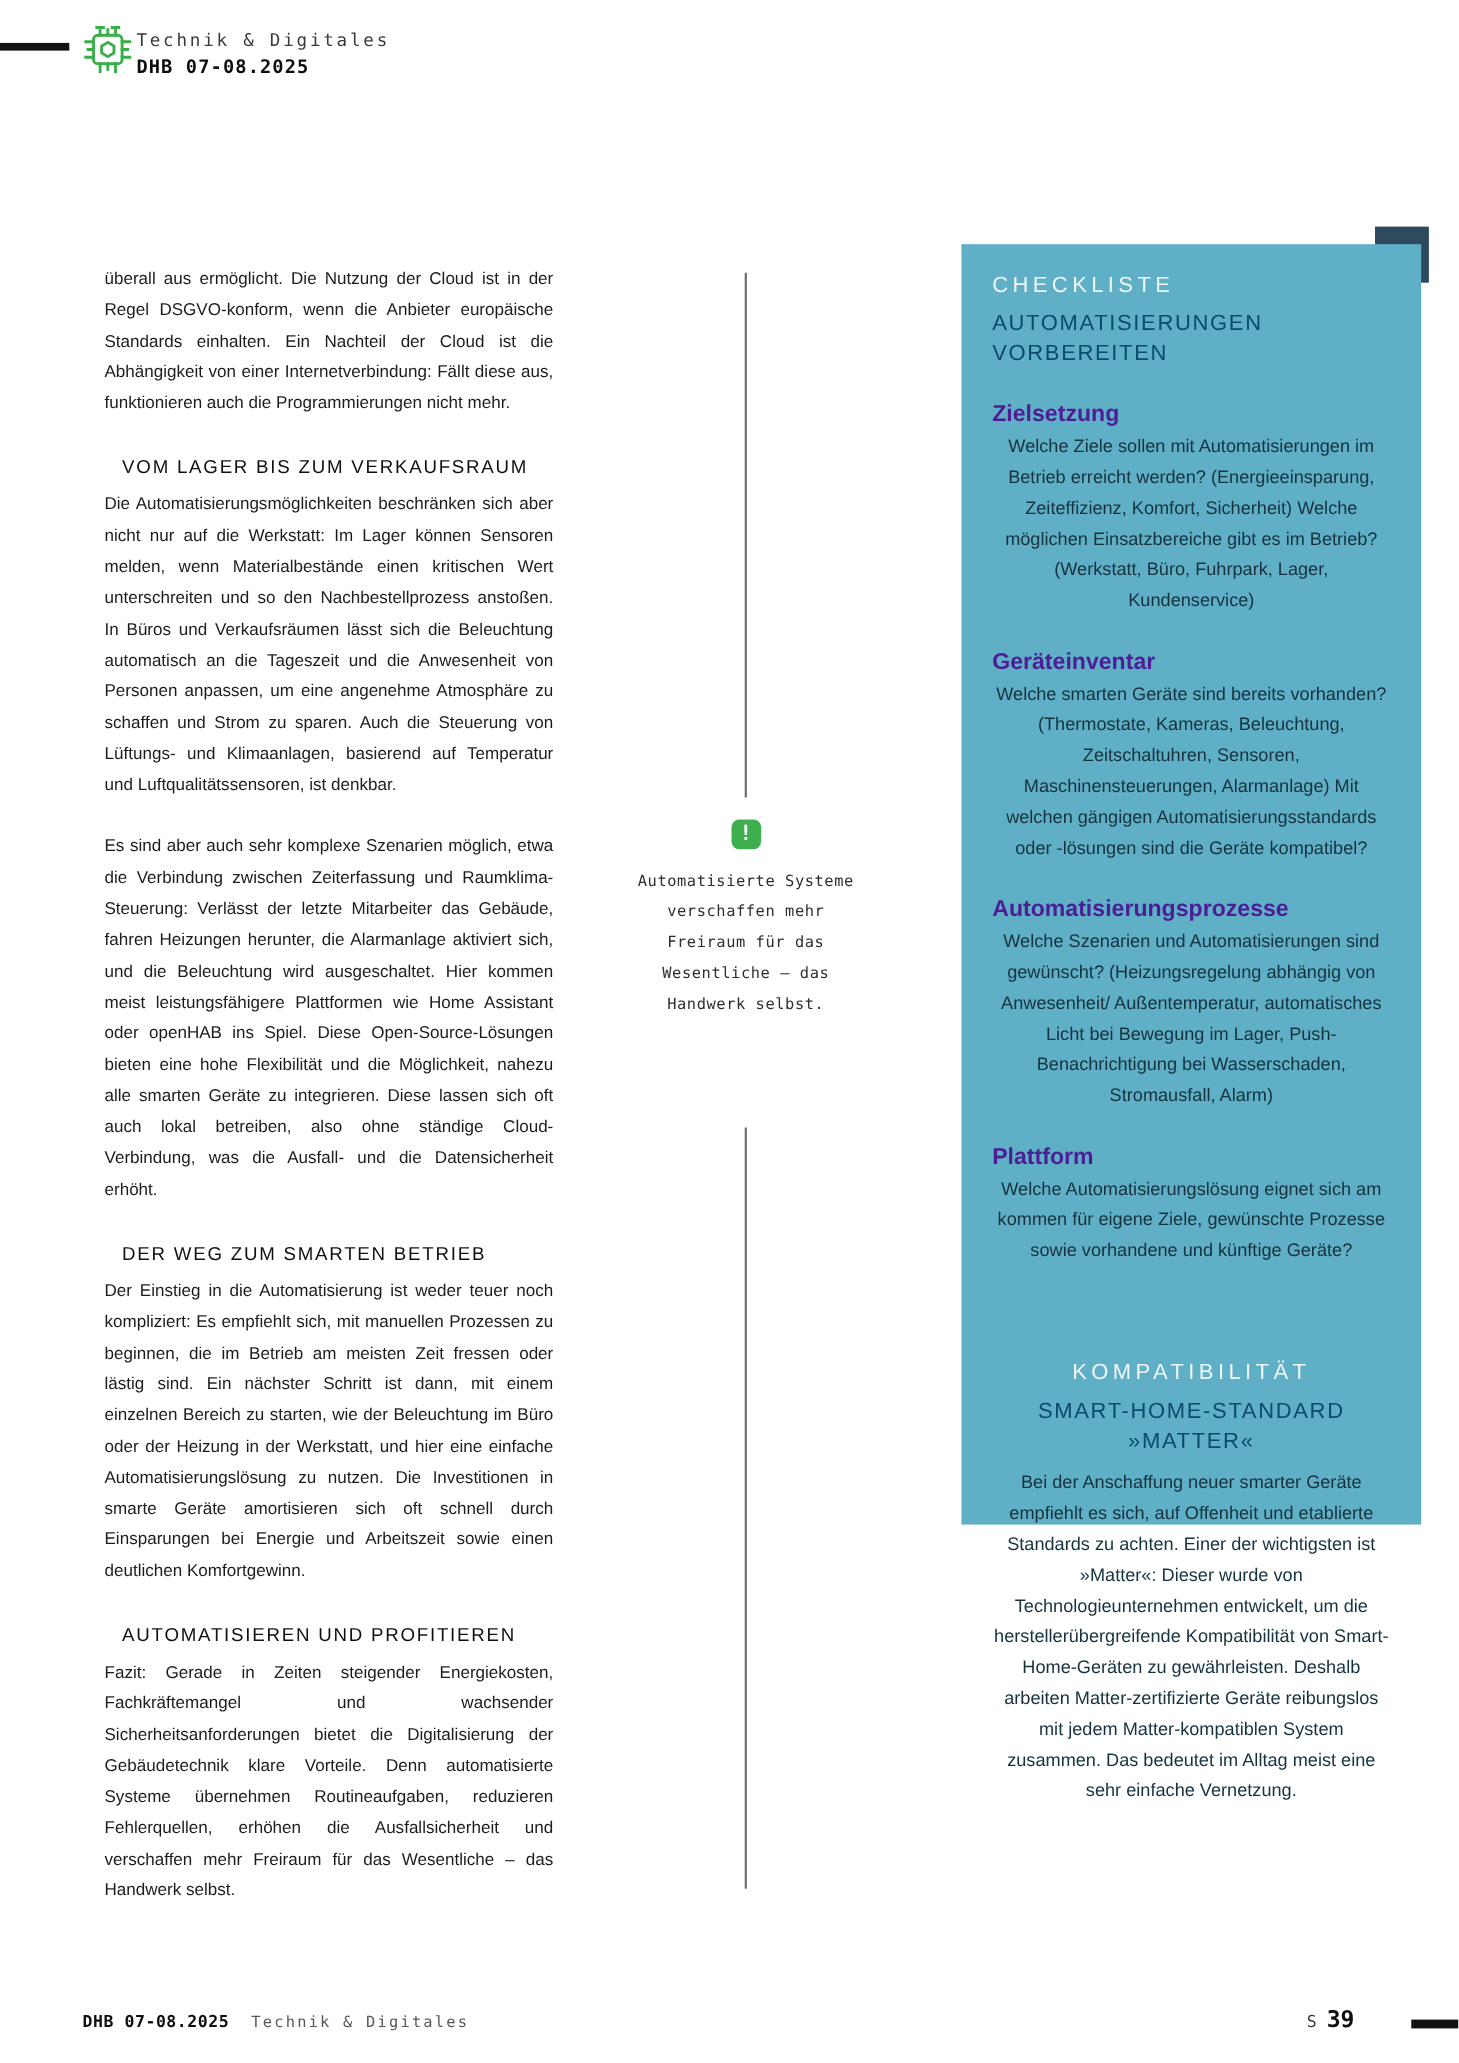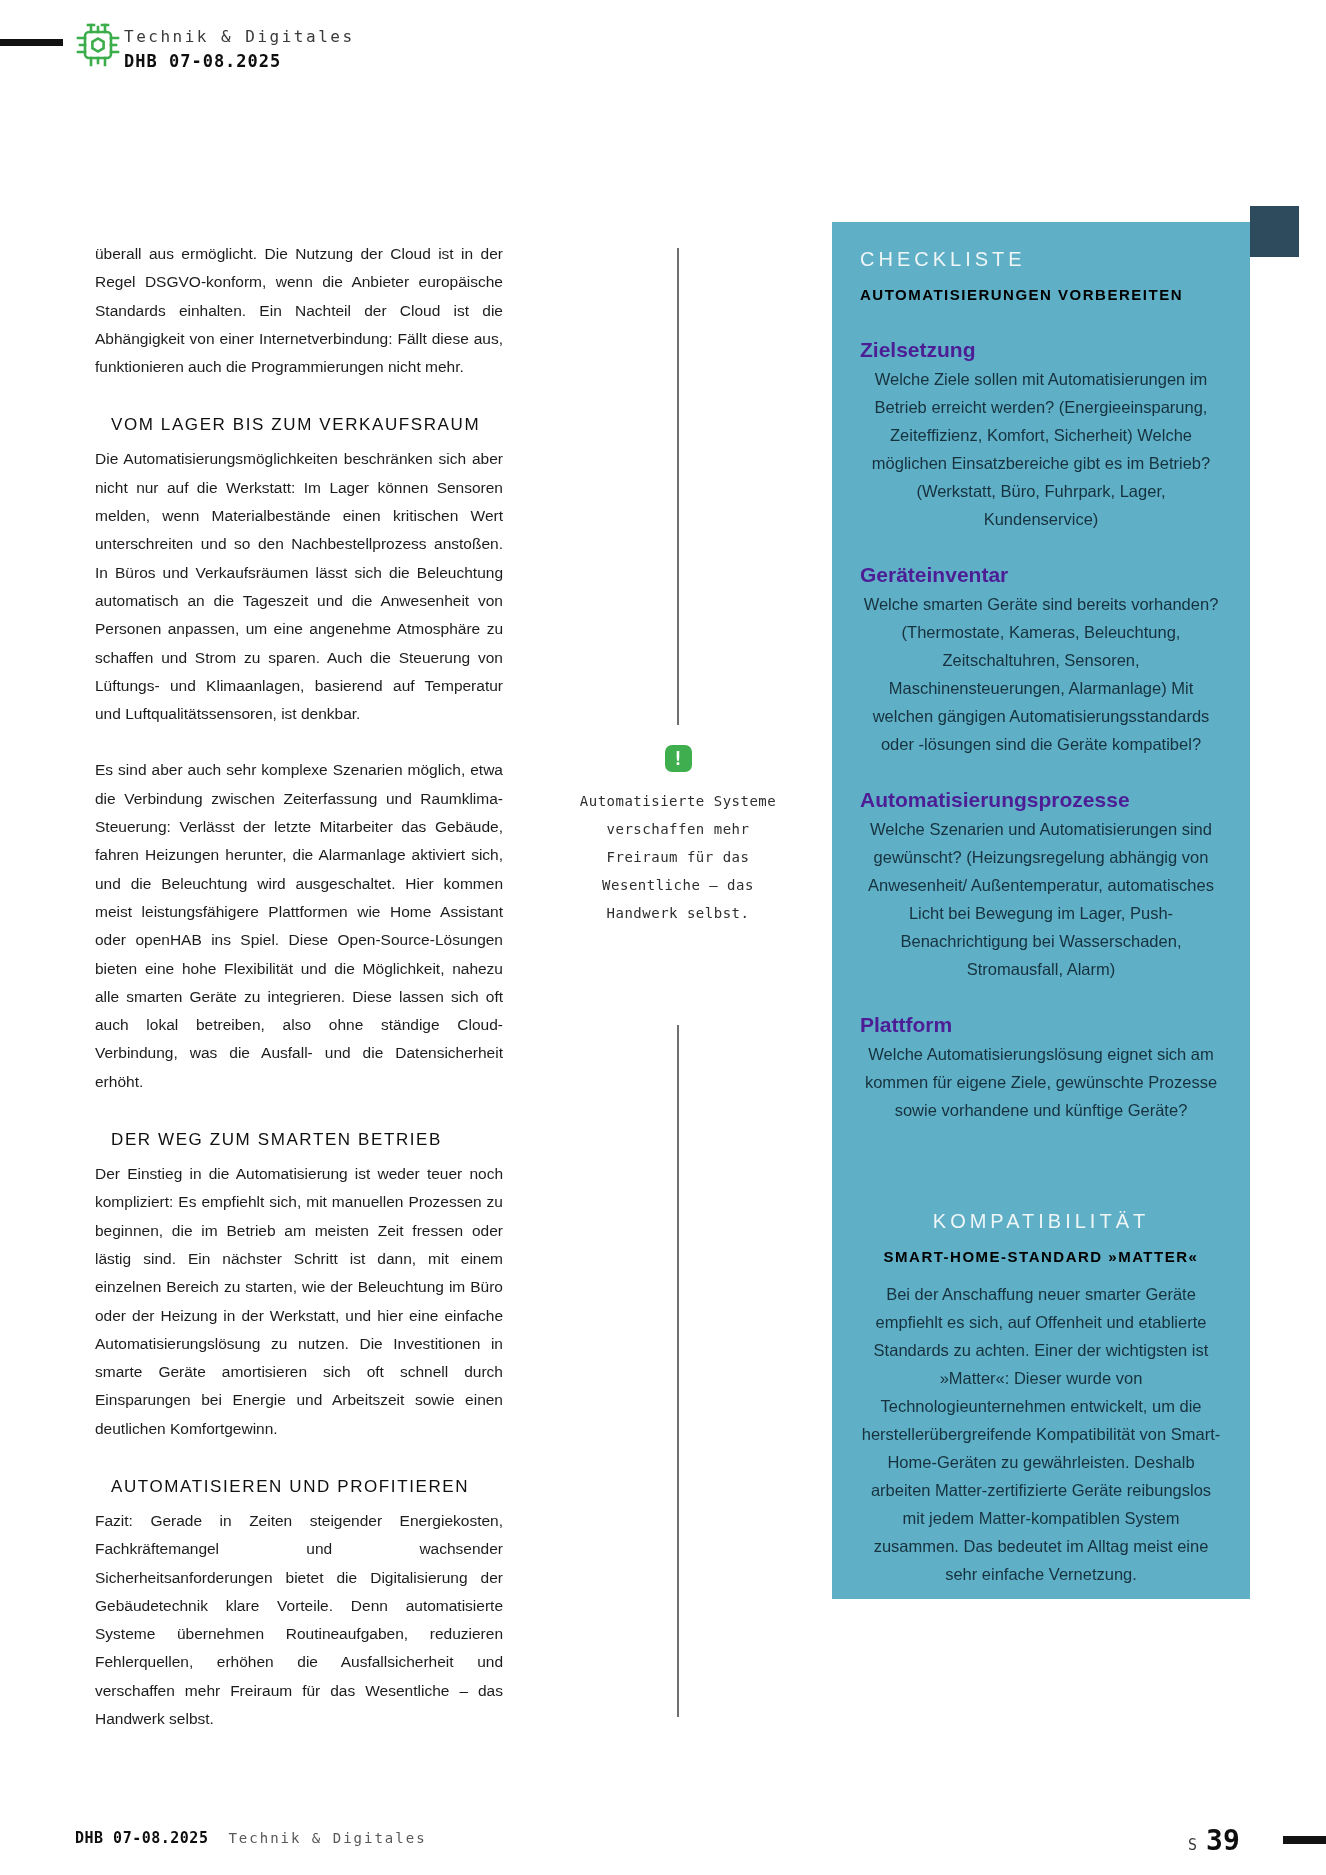--- a/index.html
+++ b/index.html
@@ -22,37 +22,37 @@
   .vrule{position:absolute;width:2px;background:#6f6f6f;}
   .vrule.top{left:677px;top:248px;height:477px;}
   .vrule.bottom{left:677px;top:1025px;height:692px;}
   .pullquote{position:absolute;left:578px;top:745px;width:200px;text-align:center;}
   .pq-icon{width:27px;height:27px;margin:0 auto;background:#3FAE4E;border-radius:7px;color:#ffffff;
            font-family:"DejaVu Sans Mono",monospace;font-weight:bold;font-size:19px;line-height:27px;text-align:center;}
   .pq-text{margin-top:15px;font-family:"DejaVu Sans Mono",monospace;font-size:14px;line-height:28px;letter-spacing:0.5px;color:#2e2e2e;}
 
   
   .corner-accent{position:absolute;left:1250px;top:206px;width:49px;height:51px;background:#2E4B5E;z-index:1;}
-  .teal-box{position:absolute;left:832px;top:222px;width:418px;height:1377px;background:#5FAFC6;z-index:2;
+  .teal-box{position:absolute;left:874px;top:222px;width:418px;height:1164px;background:#5FAFC6;z-index:2;
             box-sizing:border-box;padding:26px 28px;}
   .kicker{font-size:20px;letter-spacing:4px;color:#EFF6F8;font-weight:400;}
-  .box-title{margin-top:10px;font-size:15px;line-height:27px;font-weight:bold;letter-spacing:1.5px;color:#000000;}
+  .box-title{margin-top:10px;font-size:20px;line-height:27px;font-weight:normal;letter-spacing:1.5px;color:#0c4a6e;}
   .check-item{margin-top:30px;}
   .check-label{font-size:21px;font-weight:bold;color:#4c1d95;}
   .check-text{margin-top:3px;font-size:16.5px;line-height:28px;color:#16323e;text-align:center;}
   .compat{margin-top:86px;text-align:center;}
   .compat-text{margin-top:10px;font-size:16.5px;line-height:28px;color:#16323e;}
 
   
   .footer-left{position:absolute;left:75px;top:1829px;display:flex;align-items:baseline;}
   .f-issue{font-family:"DejaVu Sans Mono",monospace;font-size:15px;font-weight:bold;letter-spacing:0.5px;color:#0e0e0e;}
   .f-rubric{font-family:"DejaVu Sans Mono",monospace;font-size:14px;letter-spacing:2px;color:#585858;margin-left:20px;}
   .footer-right{position:absolute;left:1188px;top:1824px;display:flex;align-items:baseline;}
   .f-s{font-family:"DejaVu Sans Mono",monospace;font-size:15px;color:#3a3a3a;letter-spacing:1px;}
-  .f-num{font-family:"DejaVu Sans Mono",monospace;font-size:28px;font-weight:bold;color:#0e0e0e;margin-left:8px;}
+  .f-num{font-family:"DejaVu Sans Mono",monospace;font-size:21px;font-weight:bold;color:#0e0e0e;margin-left:8px;}
   .footer-bar{position:absolute;left:1283px;top:1836px;width:43px;height:8px;background:#121212;}
 </style>
 </head>
 <body>
 
 <div class="page">
 
   <div class="top-rule"></div>
   <svg class="chip" viewBox="0 0 48 48" fill="none" stroke="#3BAD4A" stroke-width="2.6" stroke-linecap="square">
     <rect x="11" y="11" width="26" height="26" rx="4"></rect>

